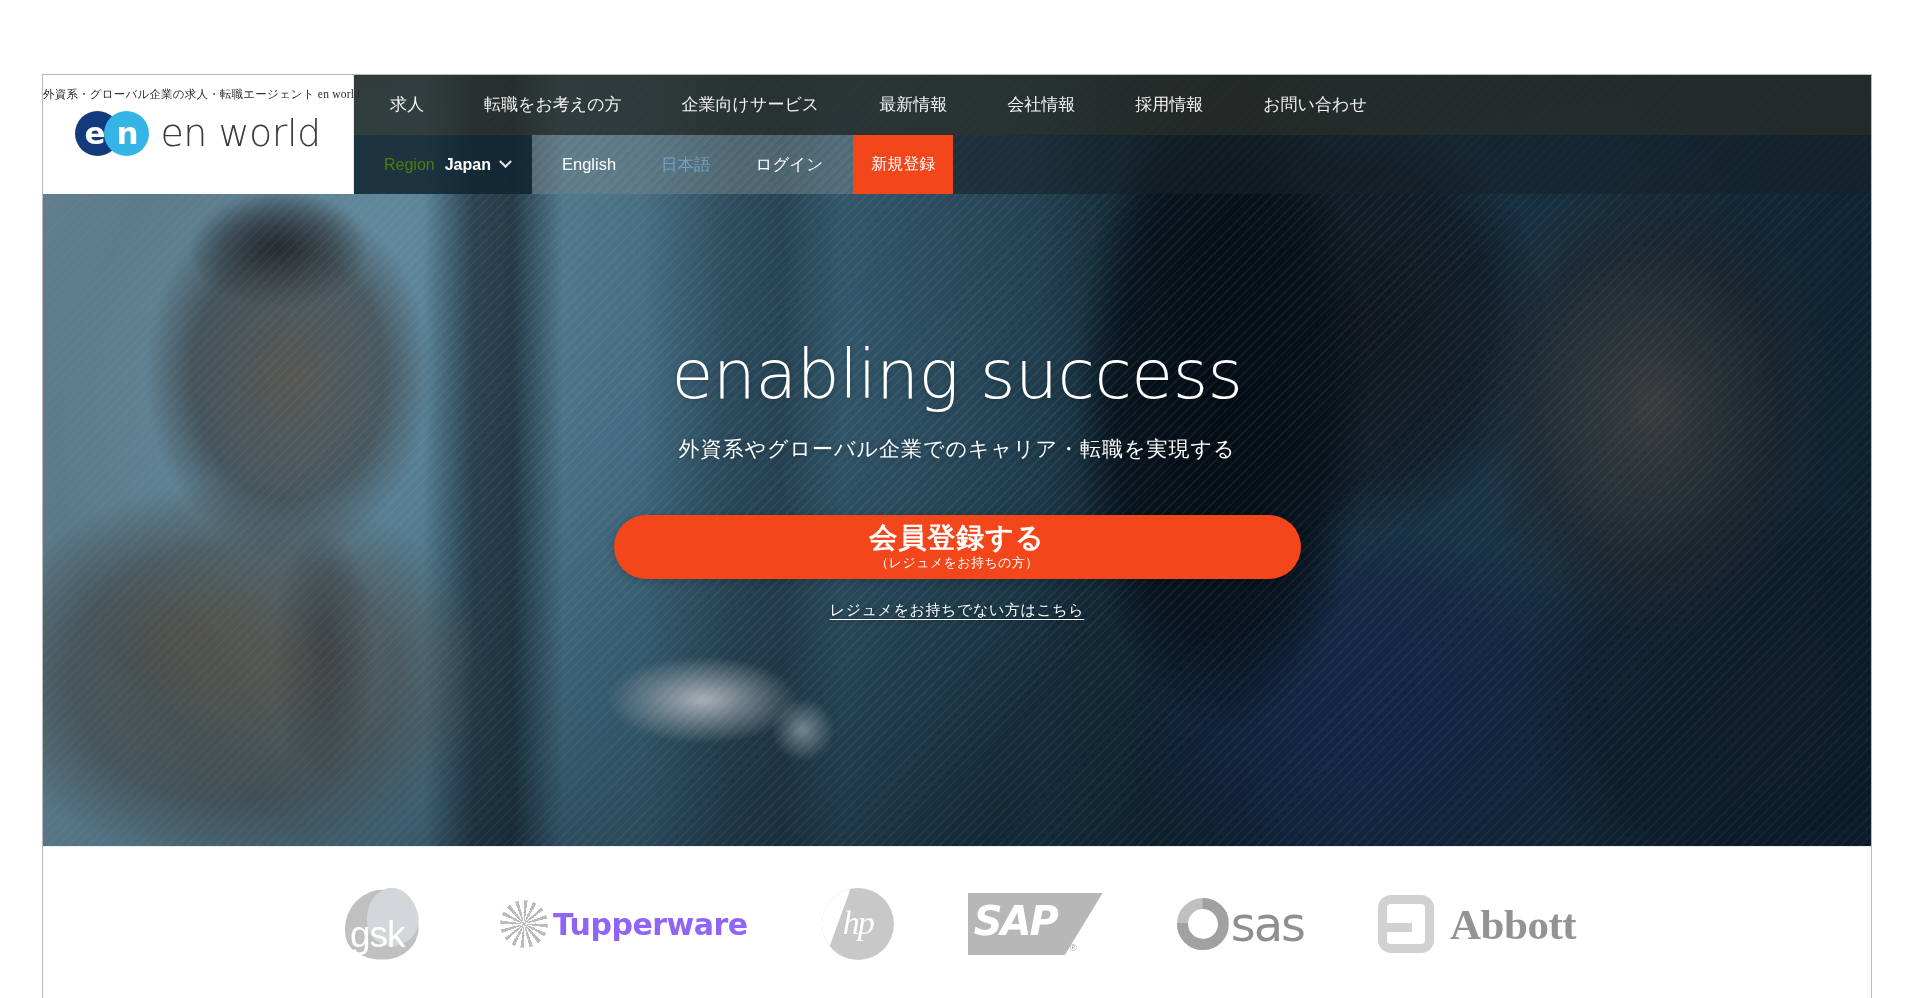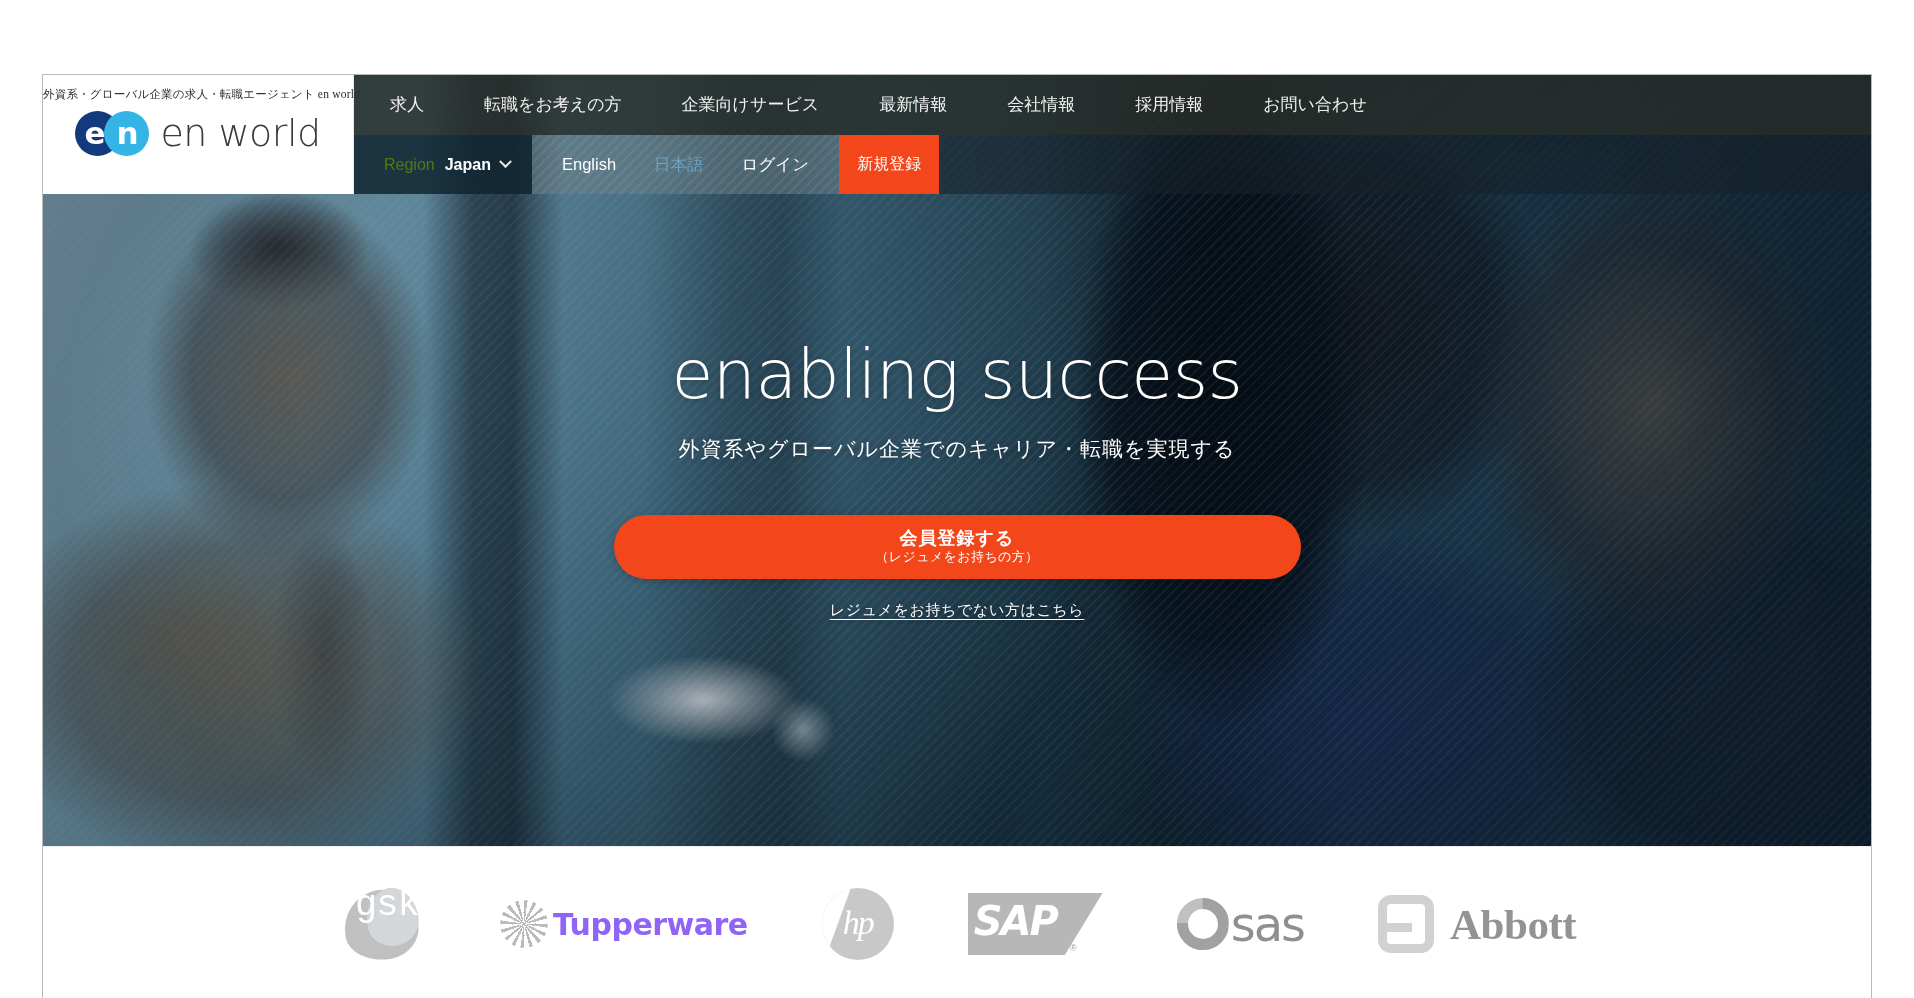--- a/index.html
+++ b/index.html
@@ -206,21 +206,21 @@
     width: 9px; height: 9px;
     border-right: 2px solid #e8e8e8;
     border-bottom: 2px solid #e8e8e8;
     transform: rotate(45deg) translate(-2px,-2px);
   }
   .util-langs {
     background: rgba(108,126,134,0.52);
     display: flex;
     align-items: center;
     padding: 0 16px;
-    gap: 10px;
+    gap: 17px;
     position: relative;
     overflow: hidden;
   }
   .util-langs::before {
     content: "";
     position: absolute; inset: 0;
     background-image: repeating-linear-gradient(
       -45deg,
       rgba(255,255,255,0.05) 0px,
       rgba(255,255,255,0.05) 2px,
@@ -291,21 +291,21 @@
     border: none;
     color: #ffffff;
     display: flex;
     flex-direction: column;
     align-items: center;
     justify-content: center;
     cursor: pointer;
     box-shadow: 0 2px 10px rgba(0,0,0,0.2);
   }
   .hero-cta-main {
-    font-size: 18px;
+    font-size: 28px;
     font-weight: 700;
     letter-spacing: 1px;
     line-height: 1.15;
   }
   .hero-cta-sub {
     font-size: 13px;
     letter-spacing: 0.4px;
     line-height: 1.3;
   }
   .hero-link {
@@ -350,27 +350,26 @@
     transform: rotate(-10deg);
   }
   .gsk-blob2 {
     position: absolute; left: 28px; top: 4px;
     width: 52px; height: 58px;
     background: #d2d5d8;
     border-radius: 55% 45% 50% 50% / 60% 55% 45% 40%;
     transform: rotate(-14deg);
   }
   .gsk-text {
-    position: absolute; left: 12px; top: 0;
+    position: absolute; left: 12px; top: 30px;
     width: 74px;
-    font-family: Liberation Mono, monospace;
+    font-family: Liberation Sans, sans-serif;
     font-size: 37px;
     color: #ffffff;
     letter-spacing: -1px;
-    text-align: center;
   }
   
   .tw-wrap { display: flex; align-items: center; gap: 5px; }
   .tw-mark {
     position: relative;
     width: 48px; height: 48px; border-radius: 50%;
     background:
       radial-gradient(circle at 50% 50%, #b3b3b3 0 5px, transparent 5px),
       repeating-conic-gradient(from 0deg, #b8b8b8 0deg 9deg, #ffffff 9deg 22.5deg);
     -webkit-mask-image: radial-gradient(circle at 50% 50%, #000 0 96%, transparent 97%);

